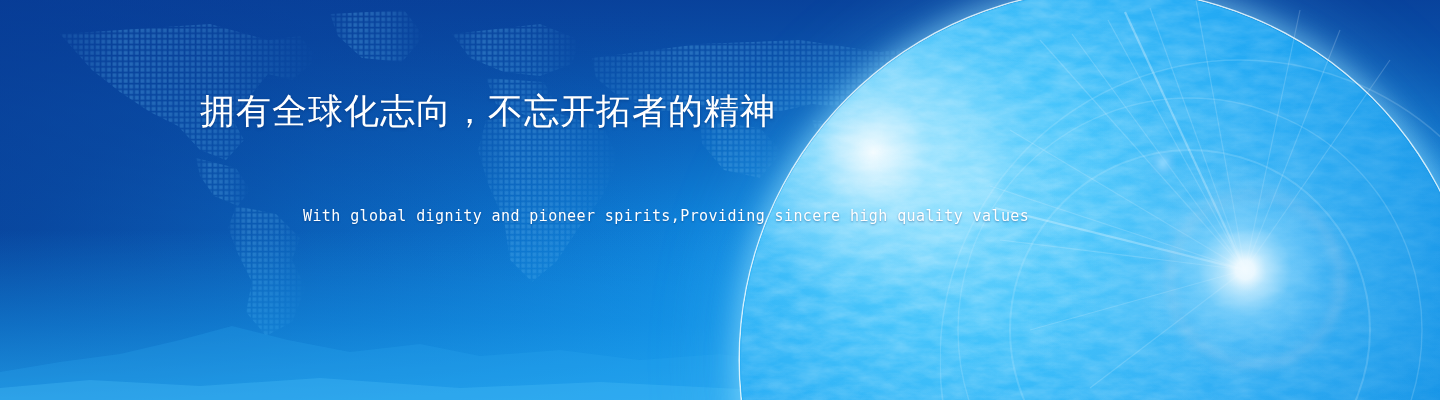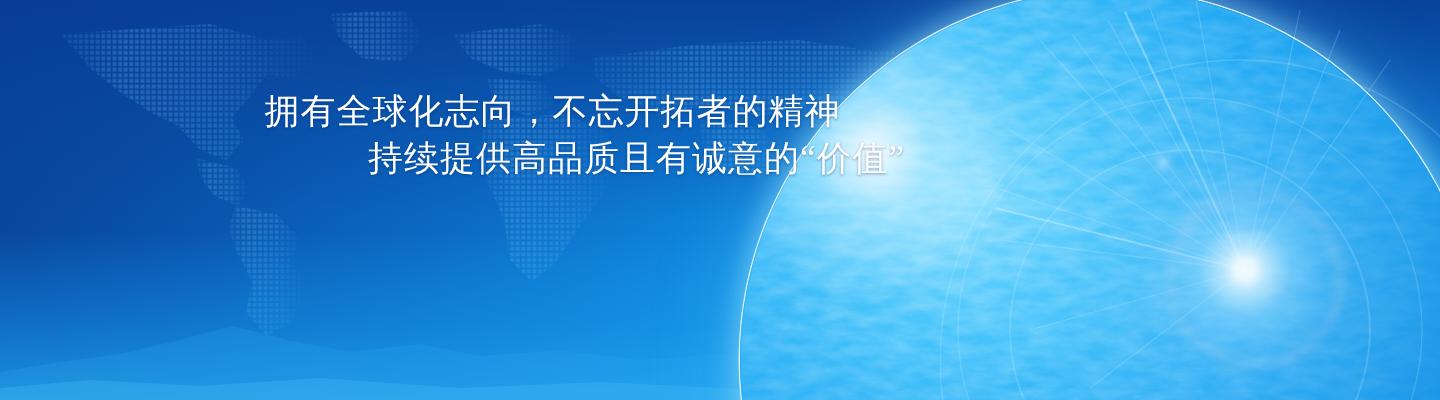--- a/index.html
+++ b/index.html
@@ -11,21 +11,20 @@
   body {
     font-family: "Liberation Sans", sans-serif;
   }
 
   .banner {
     position: relative;
     width: 1440px;
     height: 400px;
     overflow: hidden;
     background: #4d7c0f;
-    text-align: center;
   }
 
   
   .bg-base {
     position: absolute;
     inset: 0;
     background:
       radial-gradient(120% 150% at 82% 78%, #1ba3f2 0%, #1190e6 22%, #0c73cc 45%, #0a57ae 68%, #0a4da3 100%),
       linear-gradient(180deg, #0b4aa4 0%, #0c63bd 55%, #129ae8 100%);
     background-blend-mode: normal;
@@ -318,17 +317,17 @@
         <circle cx="250" cy="330" r="180" stroke-width="2"></circle>
         <circle cx="250" cy="330" r="232" stroke-width="1.4"></circle>
         <circle cx="300" cy="360" r="300" stroke-width="1.6"></circle>
       </g>
     </svg>
   </div>
 
   <div class="copy">
     <div class="headline">
       <div>拥有全球化志向，不忘开拓者的精神</div>
-      <div class="headline-line2">持续提供高品质且有诚意的“价值”</div>
     </div>
+    <div class="subtitle-en">With global dignity and pioneer spirits,Providing sincere high quality values</div>
   </div>
 
 </div>
 
 </body></html>

